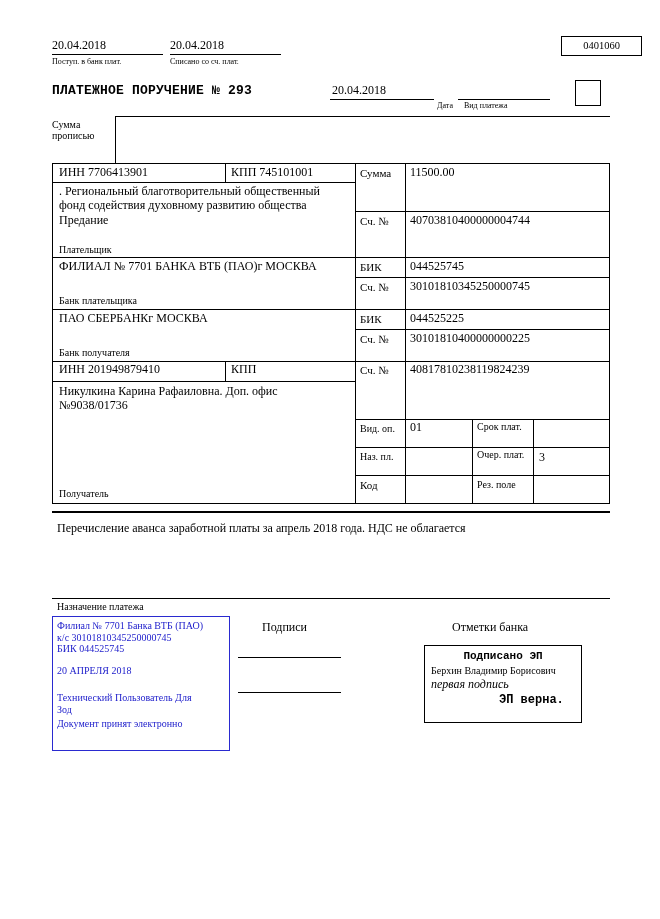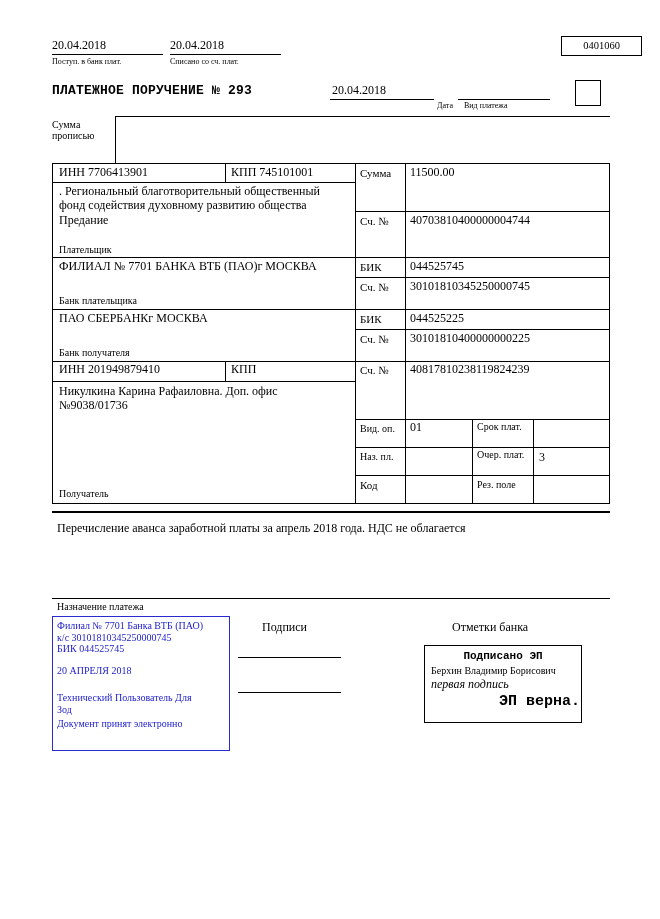--- a/index.html
+++ b/index.html
@@ -129,16 +129,16 @@
     <div>Документ принят электронно</div>
   </div>
 
   <div class="hl" style="left:238px;top:657px;width:103px"></div>
   <div class="hl" style="left:238px;top:692px;width:103px"></div>
 
   <div class="stamp">
     <div class="b" style="text-align:center;margin-top:4px;font-size:11px">Подписано ЭП</div>
     <div style="margin:3px 0 0 6px;font-size:10px">Берхин Владимир Борисович</div>
     <div style="margin:1px 0 0 6px;font-size:12px;font-style:italic">первая подпись</div>
-    <div class="b" style="margin:1px 0 0 74px;font-size:15px">ЭП верна.</div>
+    <div class="b" style="margin:1px 0 0 74px;font-size:12px">ЭП верна.</div>
   </div>
 
 </div>
 
 </body></html>

